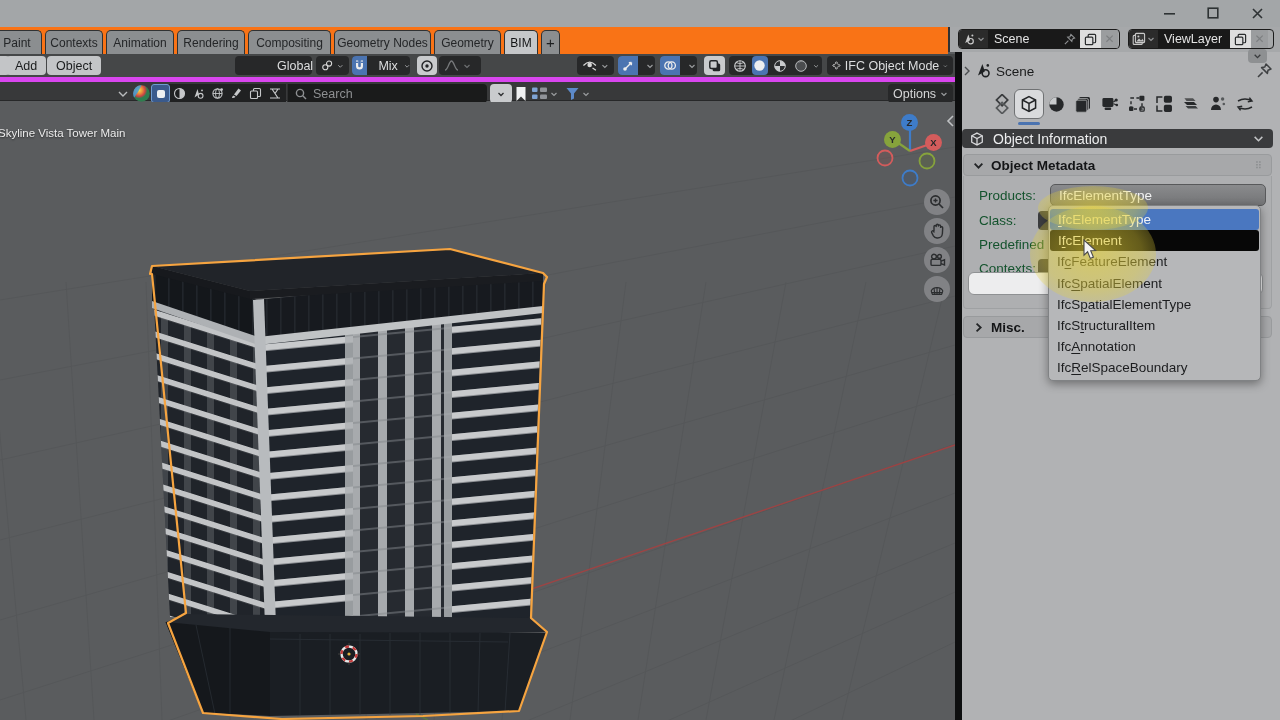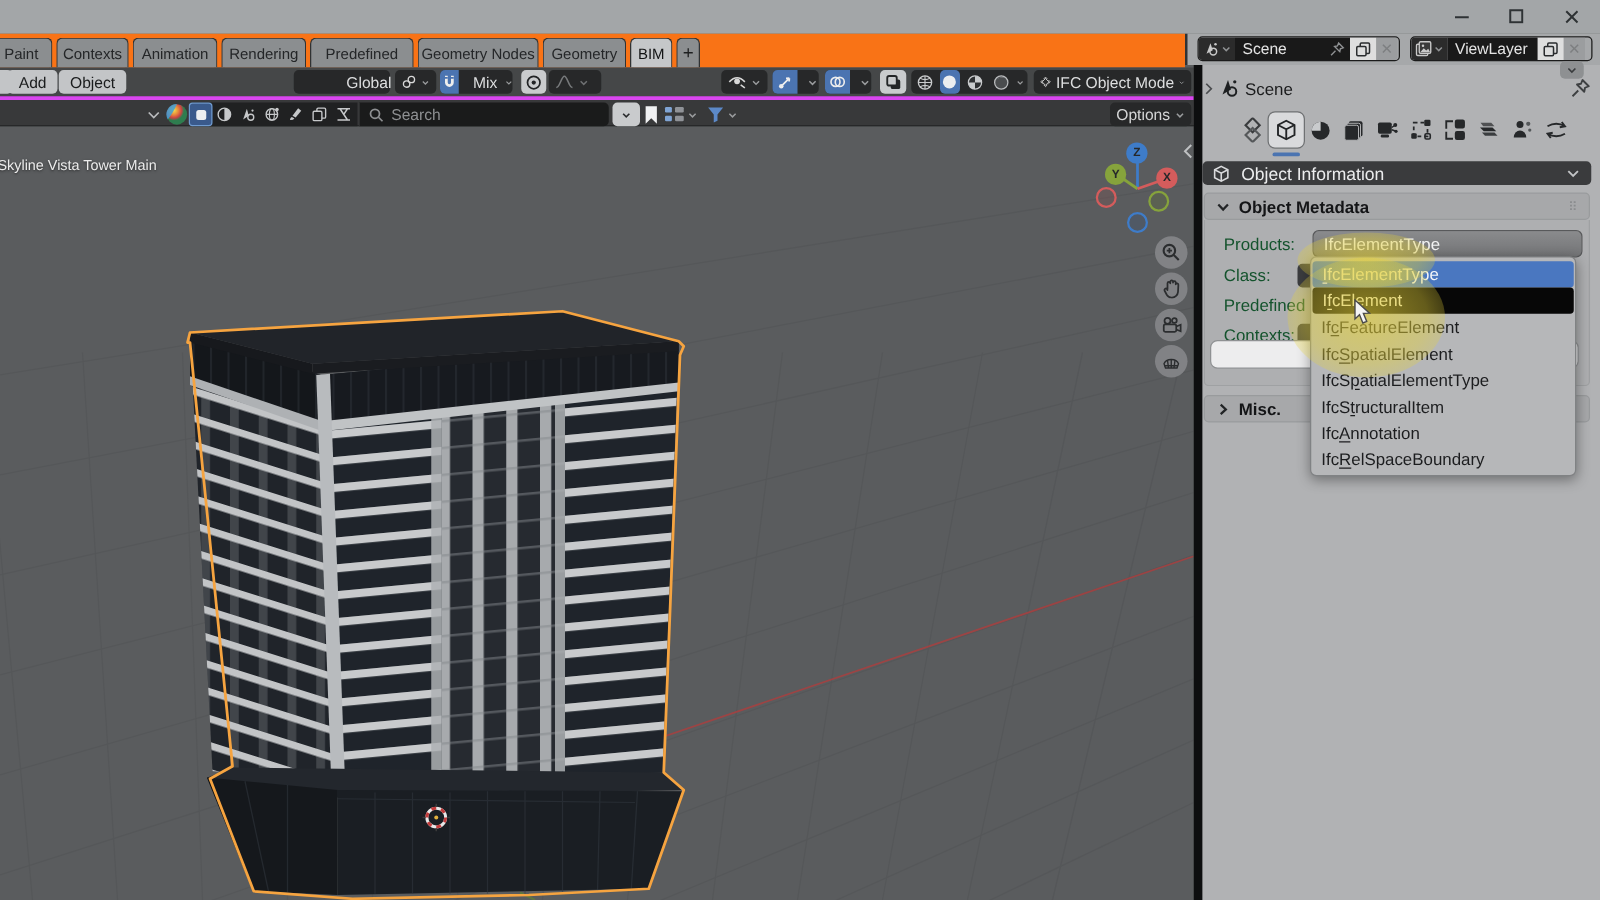--- a/index.html
+++ b/index.html
@@ -42,21 +42,21 @@
              justify-content:center; padding:0 9px; }
   .darkw { position:absolute; top:2px; height:19px; background:#272829; border-radius:4px;
            color:#DDDEDF; font-size:12.5px; display:flex; align-items:center; gap:4px; padding:0 5px; white-space:nowrap; }
   .bluebox { background:#4B74B1; border-radius:4px 0 0 4px; height:19px; display:flex;
              align-items:center; justify-content:center; }
   .toggle-lite { position:absolute; top:2px; height:19px; background:#C9CBCD; border-radius:4px;
                  display:flex; align-items:center; justify-content:center; }
 
   
   #row2 { left:0; top:77px; width:955px; height:24px; background:#38393A;
-          border-top:3px solid #d946ef; border-bottom:1px solid #272829; }
+          border-top:5px solid #d946ef; border-bottom:1px solid #272829; }
   .iconstrip { position:absolute; left:151px; top:2px; height:19px; width:135px;
                background:#202122; border-radius:4px 0 0 4px; display:flex; align-items:center; }
   .iconstrip .cell { width:19px; height:19px; display:flex; align-items:center; justify-content:center; }
   #searchbox { position:absolute; left:287px; top:2px; width:200px; height:19px; background:#1A1B1B;
                border-radius:0 4px 4px 0; display:flex; align-items:center; gap:6px; padding:0 7px;
                border-left:1px solid #2e2f30; }
   #searchbox .ph { color:#8E9092; font-size:12.5px; }
 
   
   #viewport { left:0; top:102px; width:955px; height:618px; background:#5A5C5E; overflow:hidden; }
@@ -141,21 +141,21 @@
     <div class="wtab" style="left:45px; width:58px;">
         <span>Contexts</span>
       </div>
     <div class="wtab" style="left:106px; width:68px;">
         <span>Animation</span>
       </div>
     <div class="wtab" style="left:177px; width:68px;">
         <span>Rendering</span>
       </div>
     <div class="wtab" style="left:248px; width:83px;">
-        <span>Predefined</span>
+        <span>Compositing</span>
       </div>
     <div class="wtab" style="left:334px; width:97px;">
         <span>Geometry Nodes</span>
       </div>
     <div class="wtab" style="left:434px; width:67px;">
         <span>Geometry</span>
       </div>
     <div class="wtab active" style="left:504px; width:34px;">
         <span>BIM</span>
       </div>

